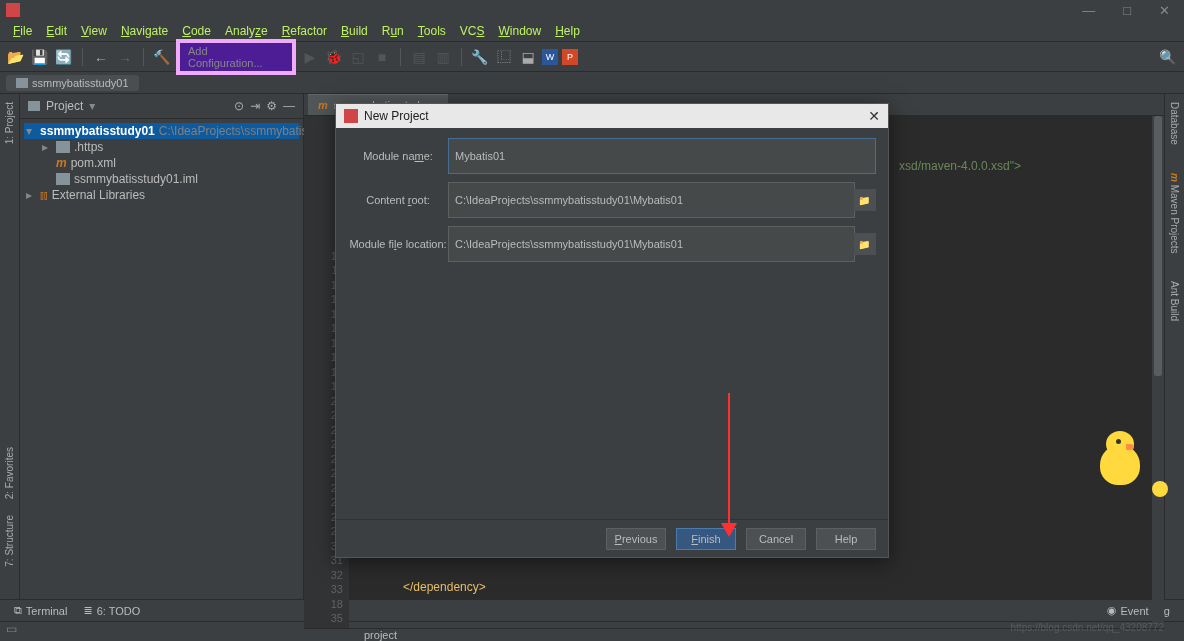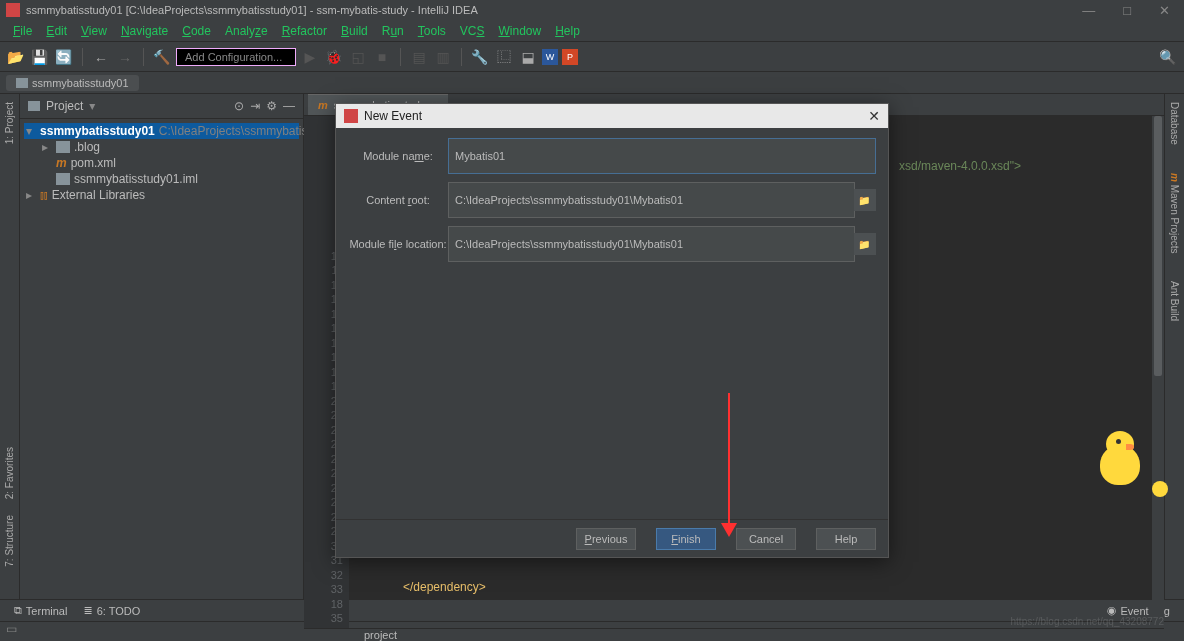--- a/index.html
+++ b/index.html
@@ -3,27 +3,27 @@
 <meta charset="utf-8">
 <style>
 * { margin: 0; padding: 0; box-sizing: border-box; font-family: "Segoe UI", Arial, sans-serif; }
 body { background: #2b2b2b; color: #bbbbbb; font-size: 12px; overflow: hidden; width: 1184px; height: 641px; position: relative; }
 
 .titlebar { height: 20px; background: #3c3f41; display: flex; align-items: center; padding: 0 6px; color: #bbb; font-size: 11px; }
 .titlebar .app-icon { width: 14px; height: 14px; background: #d04545; margin-right: 6px; display: inline-block; }
 .titlebar .win-controls { margin-left: auto; display: flex; gap: 28px; color: #888; font-size: 13px; padding-right: 8px; }
 
 .menubar { height: 22px; background: #3c3f41; display: flex; align-items: center; padding: 0 6px; border-bottom: 1px solid #2b2b2b; }
-.menubar span { padding: 0 7px; color: #22c55e; font-size: 12px; cursor: pointer; }
+.menubar span { padding: 0 7px; color: #bef264; font-size: 12px; cursor: pointer; }
 .menubar span u { text-decoration: underline; }
 
 .toolbar { height: 30px; background: #3c3f41; display: flex; align-items: center; padding: 0 6px; gap: 4px; border-bottom: 1px solid #2b2b2b; }
 .tool-ico { width: 20px; height: 20px; display: flex; align-items: center; justify-content: center; color: #aaa; font-size: 14px; }
 .tool-sep { width: 1px; height: 18px; background: #555; margin: 0 4px; }
-.run-config { background: #000000; border: 1px solid #f0abfc; padding: 2px 8px; color: #888; font-size: 11px; width: 120px; }
+.run-config { background: #4c1d95; border: 4px solid #f0abfc; padding: 2px 8px; color: #888; font-size: 11px; width: 120px; }
 .toolbar .right { margin-left: auto; }
 
 .breadcrumb { height: 22px; background: #3c3f41; display: flex; align-items: center; padding: 0 6px; border-bottom: 1px solid #2b2b2b; }
 .breadcrumb .crumb { background: #4b4e50; padding: 2px 10px; border-radius: 3px; font-size: 11px; display: flex; align-items: center; gap: 4px; }
 .folder-mini { width: 12px; height: 10px; background: #87939a; display: inline-block; }
 
 .main-area { display: flex; height: 505px; position: relative; }
 
 .left-rail { width: 20px; background: #3c3f41; border-right: 1px solid #2b2b2b; display: flex; flex-direction: column; align-items: center; padding-top: 4px; }
 .left-rail .rot { writing-mode: vertical-rl; transform: rotate(180deg); font-size: 10px; color: #aaa; padding: 4px 0; margin-bottom: 8px; }
@@ -67,46 +67,45 @@
 .modal-title { height: 24px; background: #e8e8e8; color: #222; display: flex; align-items: center; padding: 0 8px; font-size: 12px; }
 .modal-title .app-icon { width: 14px; height: 14px; background: #d04545; margin-right: 6px; }
 .modal-title .close { margin-left: auto; font-size: 14px; color: #333; cursor: pointer; }
 .modal-body { flex: 1; padding: 10px 12px; }
 .form-row { display: flex; align-items: center; margin-bottom: 8px; }
 .form-row label { width: 100px; font-size: 11px; color: #bbb; text-align: center; }
 .form-row label u { text-decoration: underline; }
 .form-row input { flex: 1; background: #45494a; border: 1px solid #5e6060; color: #bbb; padding: 17px 6px; font-size: 11px; height: 22px; }
 .form-row.active input { border: 1px solid #466e94; background: #45494a; }
 .form-row .browse { width: 22px; height: 22px; background: #4c5052; margin-left: -1px; display: flex; align-items: center; justify-content: center; }
-.modal-footer { height: 38px; display: flex; align-items: center; justify-content: flex-end; gap: 20px; padding: 4px 12px; border-top: 1px solid #323232; }
+.modal-footer { height: 38px; display: flex; align-items: center; justify-content: flex-end; gap: 10px; padding: 4px 12px; border-top: 1px solid #323232; }
 .modal-footer button { width: 60px; height: 22px; background: #4c5052; border: 1px solid #5e6060; color: #bbb; font-size: 11px; cursor: pointer; }
 .modal-footer button.primary { background: #365880; border-color: #4a7bab; }
 
 
 .arrow-line { position: absolute; left: 728px; top: 393px; width: 2px; height: 135px; background: #ff3030; z-index: 200; }
 .arrow-head { position: absolute; left: 721px; top: 523px; width: 0; height: 0; border-left: 8px solid transparent; border-right: 8px solid transparent; border-top: 14px solid #ff3030; z-index: 200; }
 
 .mascot { position: absolute; right: 30px; bottom: 140px; width: 60px; height: 70px; z-index: 50; }
 .mascot .body { width: 40px; height: 40px; background: #ffd93d; border-radius: 50% 50% 45% 45%; position: absolute; top: 14px; left: 6px; }
 .mascot .head { width: 28px; height: 26px; background: #ffd93d; border-radius: 50%; position: absolute; top: 0; left: 12px; }
 .mascot .eye { width: 5px; height: 5px; background: #333; border-radius: 50%; position: absolute; top: 8px; left: 22px; }
 .mascot .beak { width: 8px; height: 6px; background: #ff8c42; position: absolute; top: 13px; left: 32px; border-radius: 0 50% 50% 0; }
 .mascot .small { width: 16px; height: 16px; background: #ffd93d; border-radius: 50%; position: absolute; bottom: 4px; right: -14px; }
 
-.watermark { position: absolute; right: 20px; bottom: 14px; font-size: 10px; color: rgba(200,200,200,0.2); z-index: 300; }
+.watermark { position: absolute; right: 20px; bottom: 8px; font-size: 10px; color: rgba(200,200,200,0.2); z-index: 300; }
 
 .scrollb { position: absolute; right: 0; top: 0; width: 12px; height: 100%; background: #3c3f41; }
 .scrollb .thumb { position: absolute; top: 0; left: 2px; width: 8px; height: 260px; background: #5a5d5f; border-radius: 2px; }
 </style>
 </head>
 <body>
 
 <div class="titlebar">
   <span class="app-icon"></span>
-  <span>ssmmybatisstudy01 [C:\IdeaProjects\ssmmybatisstudy01] - ssm-mybatis-study - IntelliJ IDEA</span>
   <div class="win-controls">
     <span>—</span>
     <span>□</span>
     <span>✕</span>
   </div>
 </div>
 
 <div class="menubar">
   <span><u>F</u>ile</span>
   <span><u>E</u>dit</span>
@@ -180,21 +179,21 @@
     <div class="tree">
       <div class="tree-row selected">
         <span class="tree-arrow">▾</span>
         <span class="tree-icon ti-module"></span>
         <b>ssmmybatisstudy01</b>
         <span class="dim">C:\IdeaProjects\ssmmybatisstudy01</span>
       </div>
       <div class="tree-row" style="padding-left:18px">
         <span class="tree-arrow">▸</span>
         <span class="tree-icon ti-folder"></span>
-        <span>.blog</span>
+        <span>.https</span>
       </div>
       <div class="tree-row" style="padding-left:32px">
         <span class="ti-m">m</span>
         <span>pom.xml</span>
       </div>
       <div class="tree-row" style="padding-left:32px">
         <span class="tree-icon ti-file"></span>
         <span>ssmmybatisstudy01.iml</span>
       </div>
       <div class="tree-row">
@@ -285,21 +284,21 @@
       <span>Event Log</span>
     </div>
 </div>
 <div class="bottom-bar">
   <span style="padding:2px 6px;color:#888">▭</span>
 </div>
 
 <div class="modal">
   <div class="modal-title">
     <span class="app-icon"></span>
-    <span>New Event</span>
+    <span>New Project</span>
     <span class="close">✕</span>
   </div>
   <div class="modal-body">
     <div class="form-row active">
       <label>Module na<u>m</u>e:</label>
       <input value="Mybatis01" style="">
     </div>
     <div class="form-row">
       <label>Content <u>r</u>oot:</label>
       <input value="C:\IdeaProjects\ssmmybatisstudy01\Mybatis01" style="">

